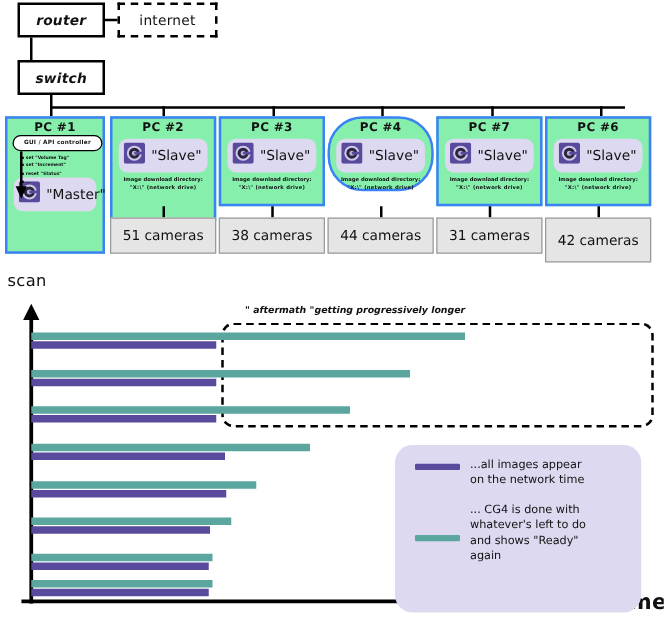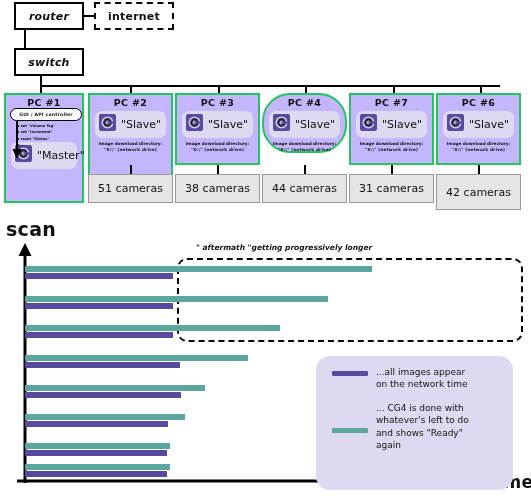--- a/index.html
+++ b/index.html
@@ -16,30 +16,30 @@
   
   .nbox{
     position:absolute;
     border:2px solid #000;
     background:#fff;
     box-sizing:border-box;
     display:flex;align-items:center;justify-content:center;
   }
   .nbox.dashed{border-style:dashed;}
   .nbox .lbl{font-size:11px;font-style:italic;font-weight:bold;letter-spacing:.2px;}
-  .nbox.internet .lbl{font-style:normal;font-weight:bold;}
+  .nbox.internet .lbl{font-style:normal;font-weight:normal;}
 
   .line{position:absolute;background:#000;}
   .vline{width:2px;}
   .hline{height:2px;}
 
   .pcbox{
     position:absolute;
-    border:2px solid #22c55e;
-    background:#c4b5fd;
+    border:2px solid #3b82f6;
+    background:#86efac;
     box-sizing:border-box;
   }
   .pctitle{
     text-align:center;font-size:9.5px;font-weight:bold;
     margin-top:2px;letter-spacing:.3px;
   }
   .chip{
     margin:3px auto 0;
     background:#ddd9f0;
     border-radius:7px;
@@ -73,21 +73,21 @@
   .bullets div:before{content:"\25AA  ";}
 
   .camcell{
     position:absolute;
     background:#e5e5e5;
     border:1px solid #9a9a9a;
     box-sizing:border-box;
     display:flex;align-items:center;justify-content:center;
     font-size:11px;color:#111;
   }
-  .scanlbl{position:absolute;font-size:19px;font-weight:bold;letter-spacing:.3px;}
+  .scanlbl{position:absolute;font-size:13px;font-weight:normal;letter-spacing:.3px;}
   .timelbl{position:absolute;font-size:17px;font-weight:bold;letter-spacing:.3px;}
   .bar{position:absolute;height:6px;}
   .annot{
     position:absolute;font-size:7.5px;font-style:italic;font-weight:bold;
     white-space:nowrap;
   }
   .dashregion{
     position:absolute;
     border:2px dashed #000;
     border-radius:10px;

